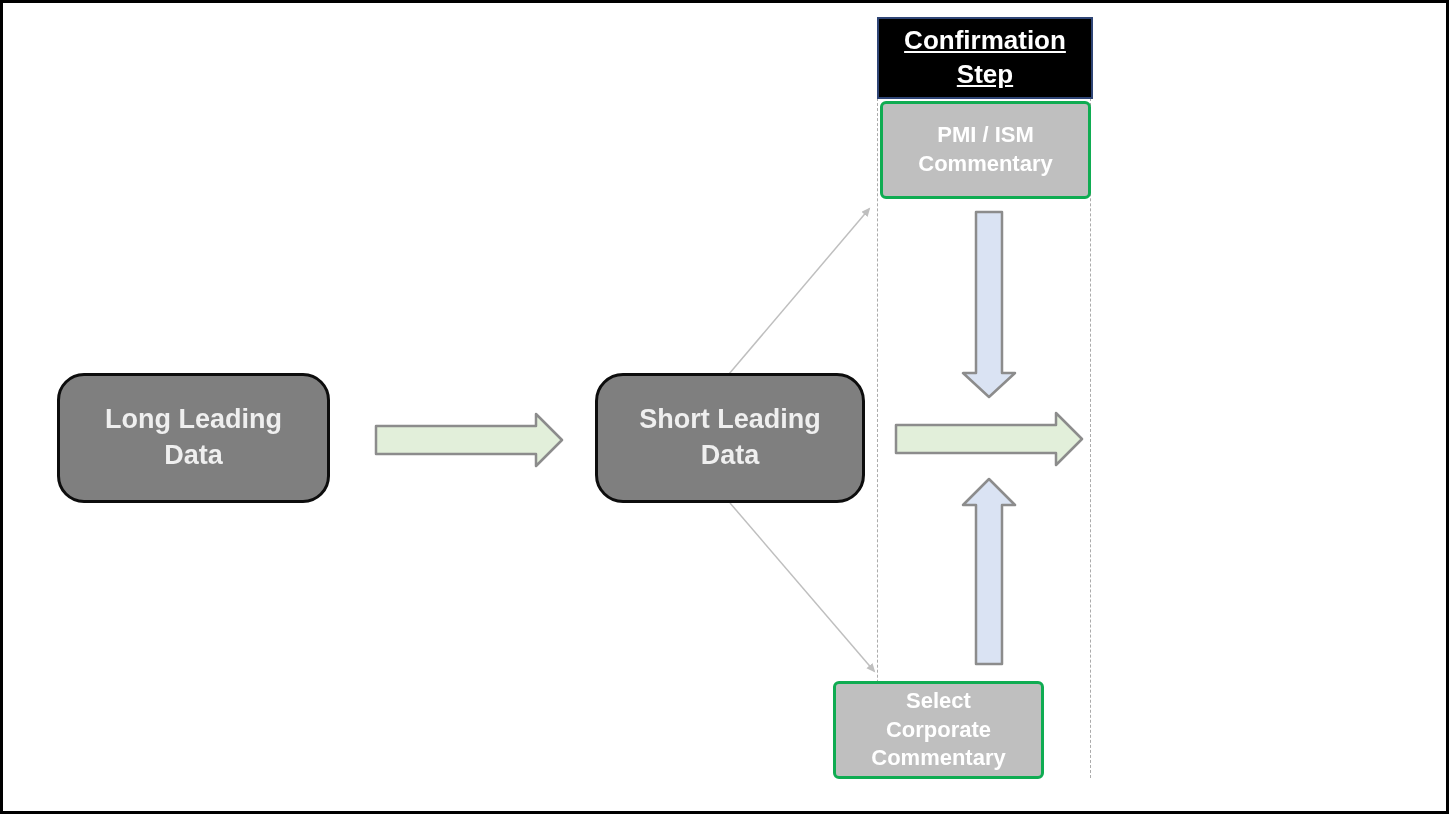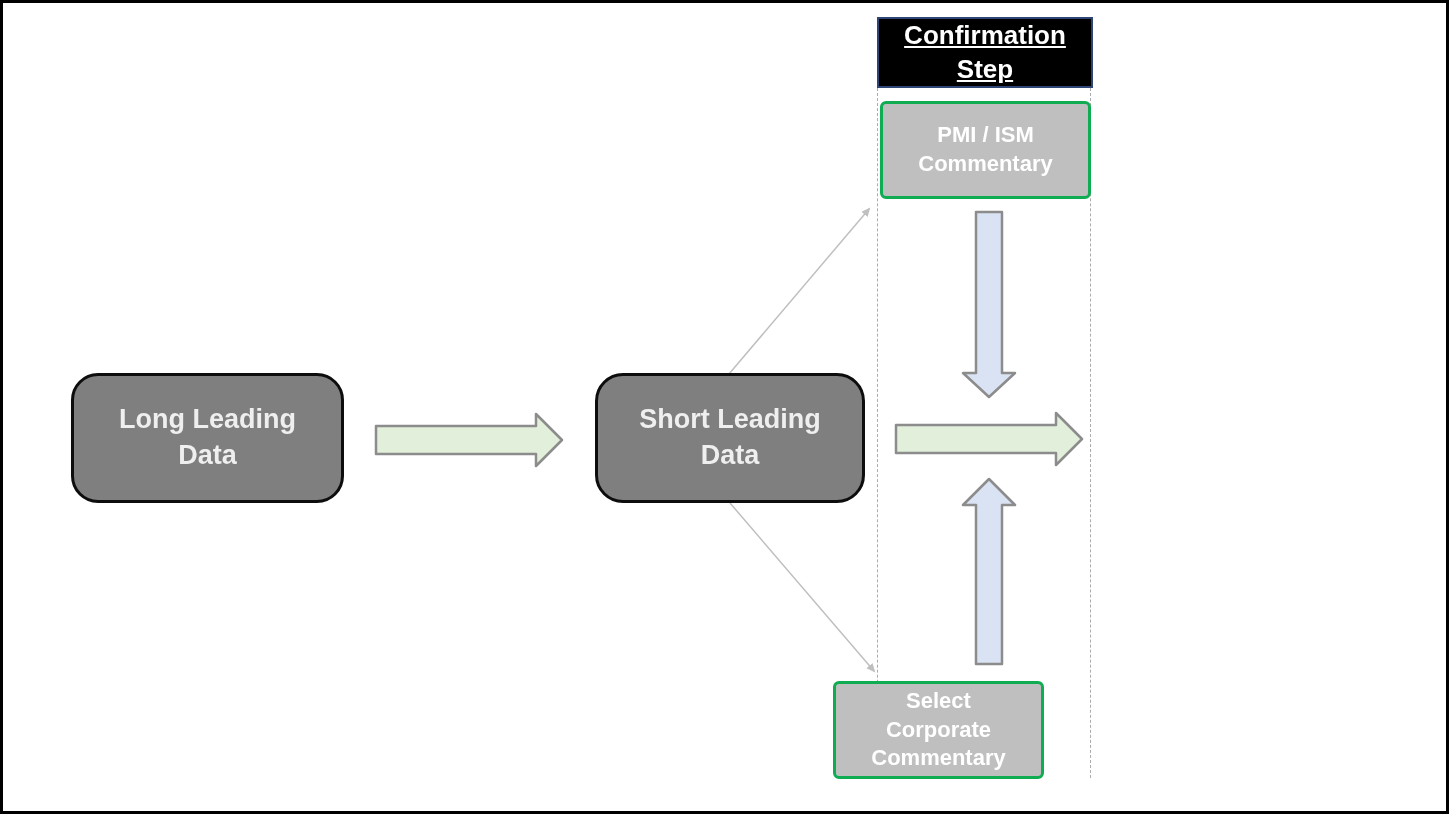--- a/index.html
+++ b/index.html
@@ -23,27 +23,27 @@
     display: flex;
     align-items: center;
     justify-content: center;
     text-align: center;
     color: #EFEFEF;
     font-size: 27px;
     font-weight: 700;
     line-height: 1.32;
     white-space: pre-line;
   }
-  .node-long      { left: 68px;   top: 370px; width: 273px; height: 130px; }
+  .node-long      { left: 54px;   top: 370px; width: 273px; height: 130px; }
   .node-short     { left: 592px;  top: 370px; width: 270px; height: 130px; border-radius: 28px; }
   .node-coincident{ left: 1110px; top: 370px; width: 273px; height: 130px; }
 
   .header-box {
     position: absolute;
-    left: 874px; top: 14px; width: 216px; height: 71px;
+    left: 874px; top: 14px; width: 216px; height: 82px;
     background: #000000;
     border: 2.5px solid #2F4576;
     display: flex;
     align-items: center;
     justify-content: center;
     text-align: center;
     color: #FFFFFF;
     font-size: 26px;
     font-weight: 700;
     line-height: 1.3;

